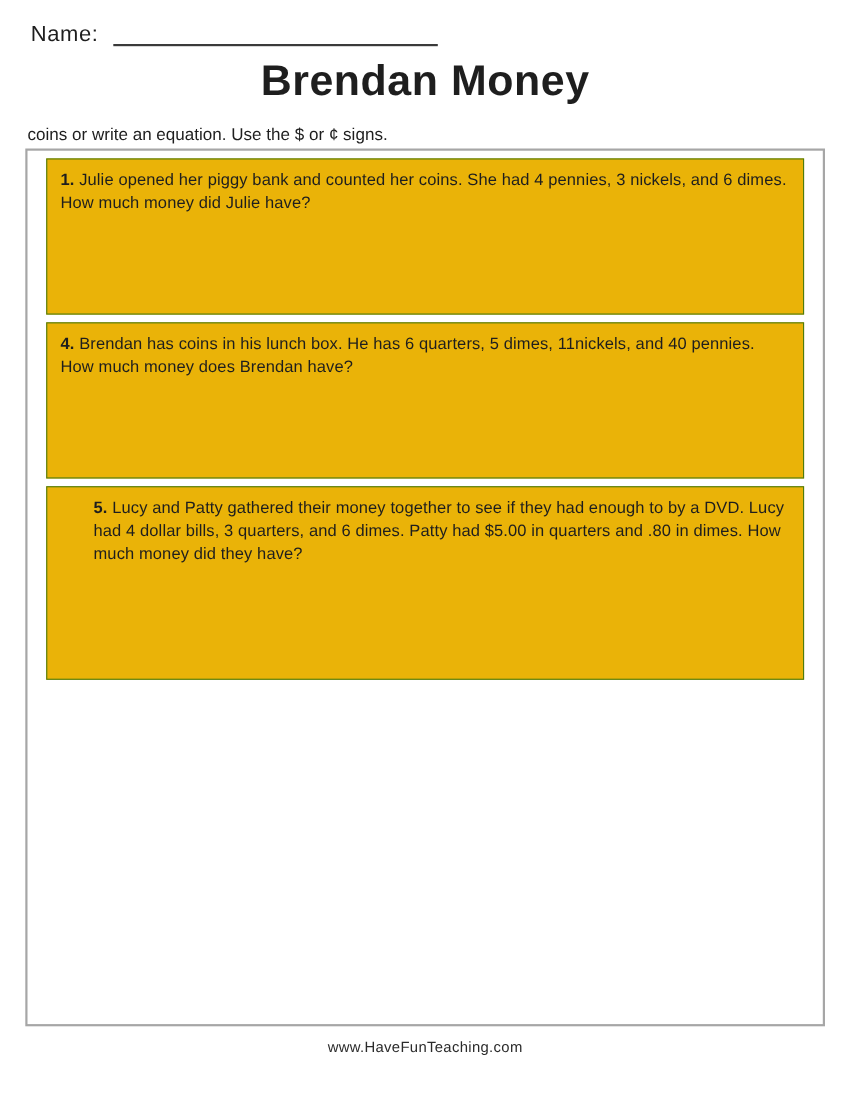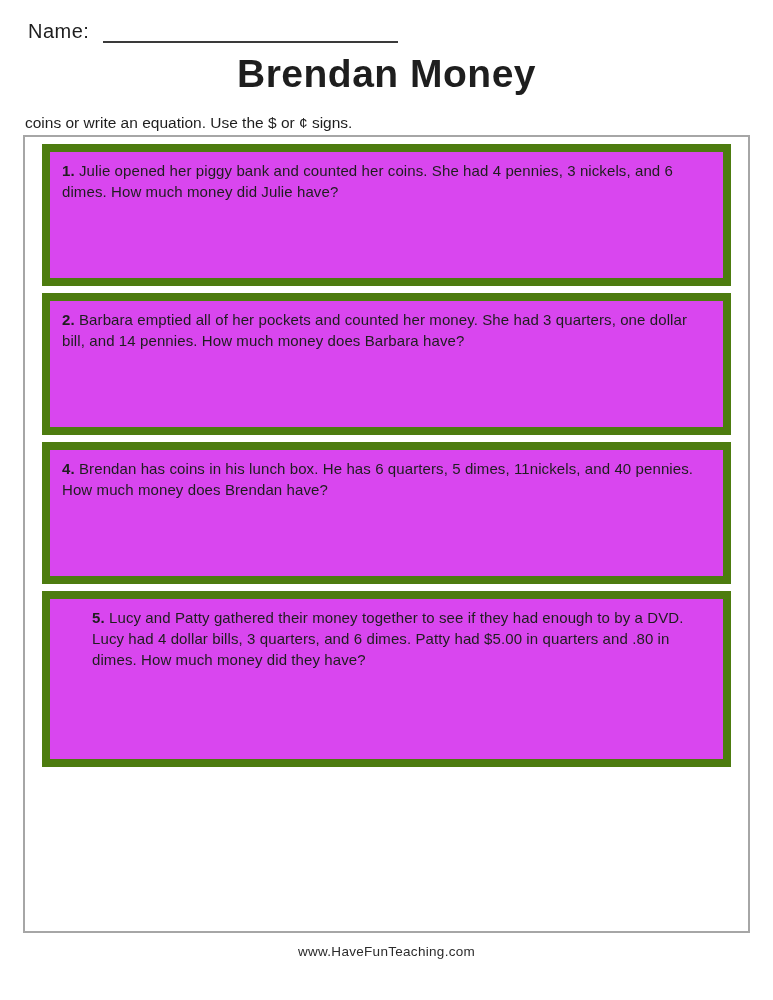--- a/index.html
+++ b/index.html
@@ -12,21 +12,21 @@
     overflow: hidden;
   }
   .sheet { width: 773px; height: 1000px; position: relative; }
 
   
   .name-row {
     padding: 20px 0 0 28px;
     font-size: 20px;
     letter-spacing: 0.5px;
     display: flex;
-    align-items: center;
+    align-items: flex-start;
   }
   .name-line {
     display: inline-block;
     width: 295px;
     border-bottom: 2px solid #3a3a3a;
     margin-left: 14px;
     height: 22px;
   }
 
   
@@ -50,25 +50,25 @@
   
   .problems-frame {
     margin: 3px 23px 0 23px;
     border: 2px solid #a6a6a6;
     padding: 7px 17px 0 17px;
     height: 798px;
   }
 
   
   .problem-box {
-    border: 8px solid #4d7c0f;
+    border: 1px solid #4d7c0f;
     height: 142px;
     margin-bottom: 7px;
     padding: 9px 12px;
-    background: #d946ef;
+    background: #eab308;
   }
   .problem-box.tall { height: 176px; padding-left: 42px; }
   .problem-text {
     font-size: 15px;
     line-height: 1.38;
     letter-spacing: 0.1px;
   }
   .problem-number { font-weight: 700; }
 
   
@@ -96,24 +96,20 @@
     <span class="dir-line">coins or write an equation. Use the $ or ¢ signs.</span>
   </p>
 
   <div class="problems-frame">
 
     <div class="problem-box">
       <p class="problem-text"><b class="problem-number">1.</b> <span>Julie opened her piggy bank and counted her coins. She had 4 pennies, 3 nickels, and 6 dimes. How much money did Julie have?</span></p>
       <div class="work-space"></div>
     </div>
 
-    <div class="problem-box">
-      <p class="problem-text"><b class="problem-number">2.</b> <span>Barbara emptied all of her pockets and counted her money. She had 3 quarters, one dollar bill, and 14 pennies. How much money does Barbara have?</span></p>
-      <div class="work-space"></div>
-    </div>
 
 
     <div class="problem-box">
       <p class="problem-text"><b class="problem-number">4.</b> <span>Brendan has coins in his lunch box. He has 6 quarters, 5 dimes, 11nickels, and 40 pennies. How much money does Brendan have?</span></p>
       <div class="work-space"></div>
     </div>
 
     <div class="problem-box tall">
       <p class="problem-text"><b class="problem-number">5.</b> <span>Lucy and Patty gathered their money together to see if they had enough to by a DVD. Lucy had 4 dollar bills, 3 quarters, and 6 dimes. Patty had $5.00 in quarters and .80 in dimes. How much money did they have?</span></p>
       <div class="work-space"></div>

